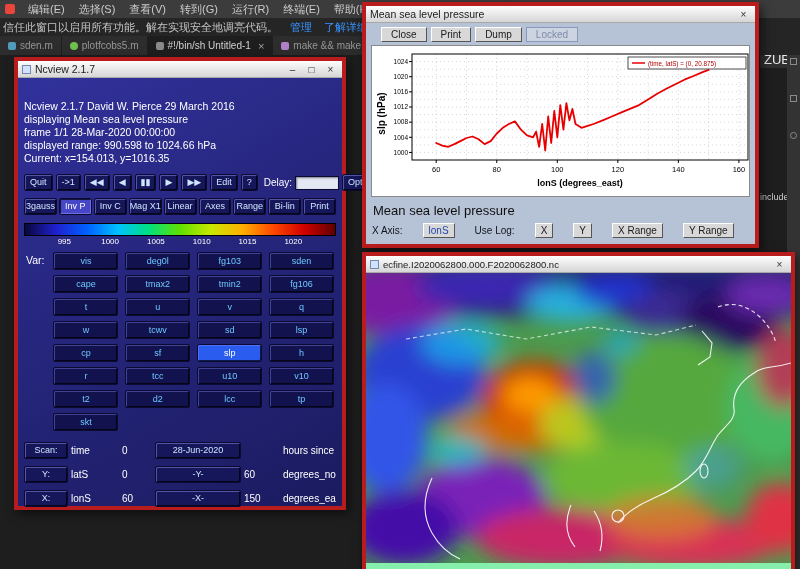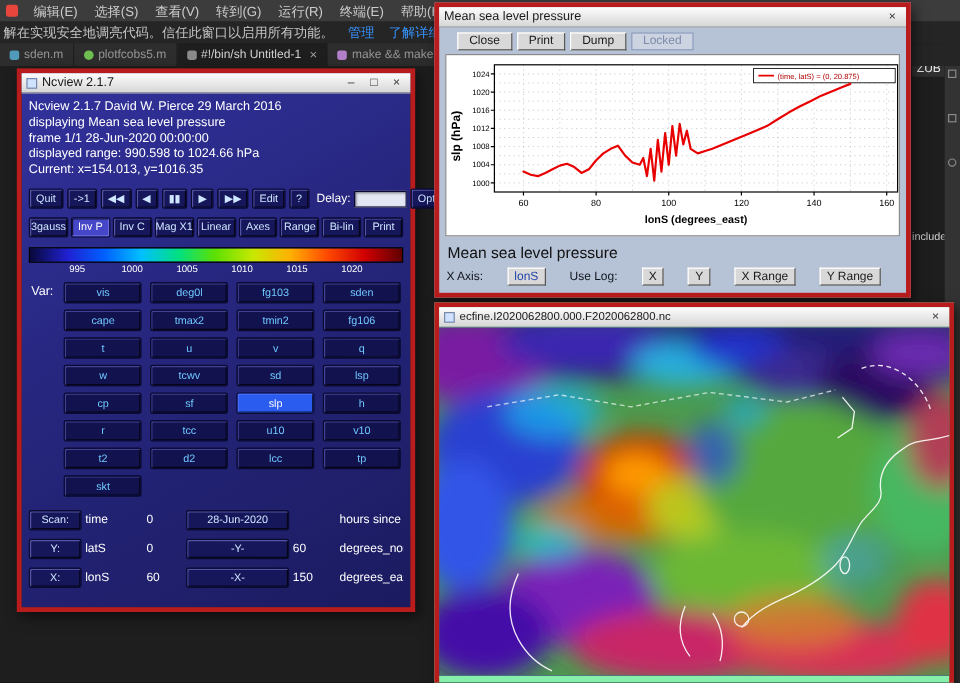--- a/index.html
+++ b/index.html
@@ -24,36 +24,36 @@
   .tab-icon.file{background:#519aba;border-radius:2px}
   .tab-icon.matlab{background:#6fbf50;border-radius:50%}
   .tab-icon.shell{background:#8a8a8a;border-radius:2px}
   .tab-icon.make{background:#b180c9;border-radius:2px}
   .tab-close{margin-left:3px;color:#a0a0a0;font-size:11px}
   .tab-dot{font-size:7px;color:#d8d8d8;margin-left:2px}
   .activitybar{position:absolute;top:36px;right:0;bottom:0;width:13px;background:#333333;z-index:0;
                display:flex;flex-direction:column;align-items:center;padding-top:22px;gap:30px}
   .act-icon{width:7px;height:7px;border:1px solid #8a8a8a;flex:none}
   .right-strip{position:absolute;top:36px;left:759px;width:28px;bottom:0;background:#1e1e1e;z-index:0;overflow:hidden}
-  .zub{position:absolute;top:15px;left:1px;background:#303030;color:#e9e9e9;font-size:10px;
+  .zub{position:absolute;top:15px;left:1px;background:#303030;color:#e9e9e9;font-size:13px;
        padding:1px 4px;border-radius:2px}
   .fragment{position:absolute;top:156px;left:1px;color:#cfcfcf;font-size:9px;white-space:nowrap}
 
   
   .win{position:absolute;border:4px solid #b91c1c;box-shadow:3px 4px 10px rgba(0,0,0,.55);z-index:2}
   .titlebar{height:17px;background:linear-gradient(#fdfdfd,#d6d6d6);display:flex;align-items:center;
             font-size:10.5px;color:#1a1a1a;padding:0 4px;gap:4px;border-bottom:1px solid #a8a8a8}
   .t-icon{width:9px;height:9px;border:1px solid #7788aa;background:#cfe2ff;flex:none}
   .t-title{flex:1;white-space:nowrap;overflow:hidden}
   .t-btn{width:15px;text-align:center;font-size:10px;color:#333;line-height:15px}
 
   
   .ncview{left:14px;top:57px;width:332px;height:453px;
           background:linear-gradient(150deg,#32329e 0%,#26267e 45%,#1b1b60 100%)}
-  .nc-body{padding:5px 6px;position:relative}
+  .nc-body{padding:22px 6px;position:relative}
   .nc-info div{color:#ffffff;font-size:10.5px;line-height:13px;white-space:nowrap}
   .trow{display:flex;align-items:center;gap:3px;margin-top:9px}
   .nbtn{background:#16165a;color:#cfe6ff;font-size:9px;line-height:1;padding:3px 5px;
         border:1px solid #0a0a33;border-radius:2px;font-family:inherit;white-space:nowrap;
         box-shadow:inset 1px 1px 0 rgba(160,160,255,.45),inset -1px -1px 0 rgba(0,0,0,.7)}
   .nbtn.active{background:#4646c8;color:#fff;
         box-shadow:inset -1px -1px 0 rgba(160,160,255,.45),inset 1px 1px 0 rgba(0,0,0,.7)}
   .delay-label{color:#fff;font-size:10px;margin-left:3px}
   .delay-input{width:44px;height:14px;background:#e4e8f4;border:1px solid #0a0a33;
         box-shadow:inset 1px 1px 2px rgba(0,0,0,.45);font-size:9px;padding:0 2px}
@@ -110,22 +110,22 @@
         <span class="menu-item">选择(S)</span>
         <span class="menu-item">查看(V)</span>
         <span class="menu-item">转到(G)</span>
         <span class="menu-item">运行(R)</span>
         <span class="menu-item">终端(E)</span>
         <span class="menu-item">帮助(H)</span>
       </div>
   </div>
 
   <div class="trustbar">
+    <span>信任此窗口以启用所有功能。</span>
     <span>解在实现安全地调亮代码。</span>
-    <span>信任此窗口以启用所有功能。</span>
     <span class="trust-link">管理</span>
     <span class="trust-link">了解详细信息</span>
   </div>
 
   <div class="tabbar" id="tabs">
       <div class="tab">
         <span class="tab-icon file"></span>
         <span class="tab-label">sden.m</span>
       </div>
       <div class="tab">
@@ -160,21 +160,21 @@
       <span class="t-icon"></span>
       <span class="t-title">Ncview 2.1.7</span>
       <span class="t-btn">–</span>
       <span class="t-btn">□</span>
       <span class="t-btn">×</span>
     </div>
     <div class="nc-body">
       <div class="nc-info" id="nc-info">
           <div>Ncview 2.1.7 David W. Pierce  29 March 2016</div>
           <div>displaying Mean sea level pressure</div>
-          <div>frame 1/1 28-Jun-2020 00:00:00</div>
+          <div>frame 1/1 28-Mar-2020 00:00:00</div>
           <div>displayed range: 990.598 to 1024.66 hPa</div>
           <div>Current: x=154.013, y=1016.35</div>
         </div>
 
       <div class="trow">
         <div id="transport-btns" style="display:contents"><button class="nbtn">Quit</button><button class="nbtn">-&gt;1</button><button class="nbtn">◀◀</button><button class="nbtn">◀</button><button class="nbtn">▮▮</button><button class="nbtn">▶</button><button class="nbtn">▶▶</button><button class="nbtn">Edit</button><button class="nbtn">?</button></div>
         <span class="delay-label">Delay:</span>
         <input class="delay-input" value="" style="">
         <button class="nbtn">Opts</button>
       </div>

